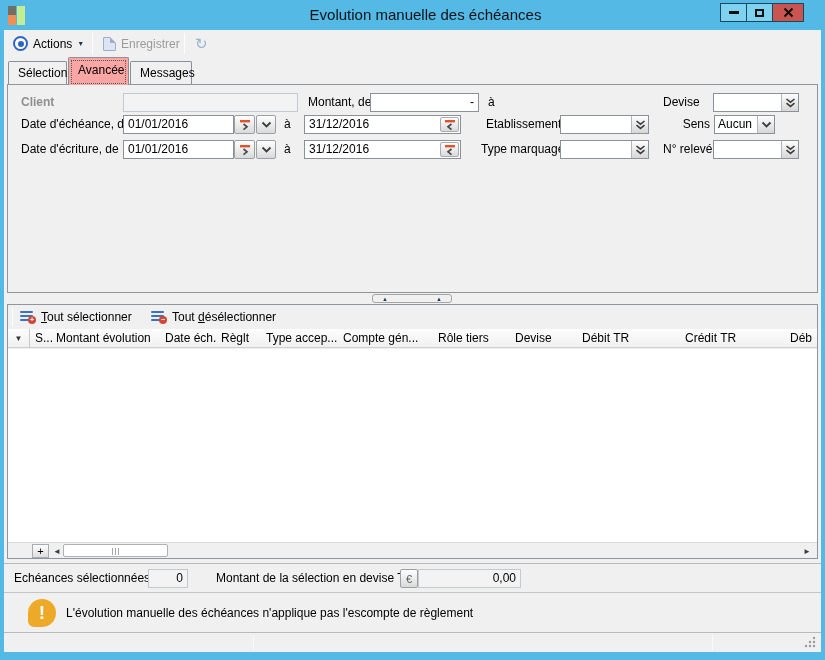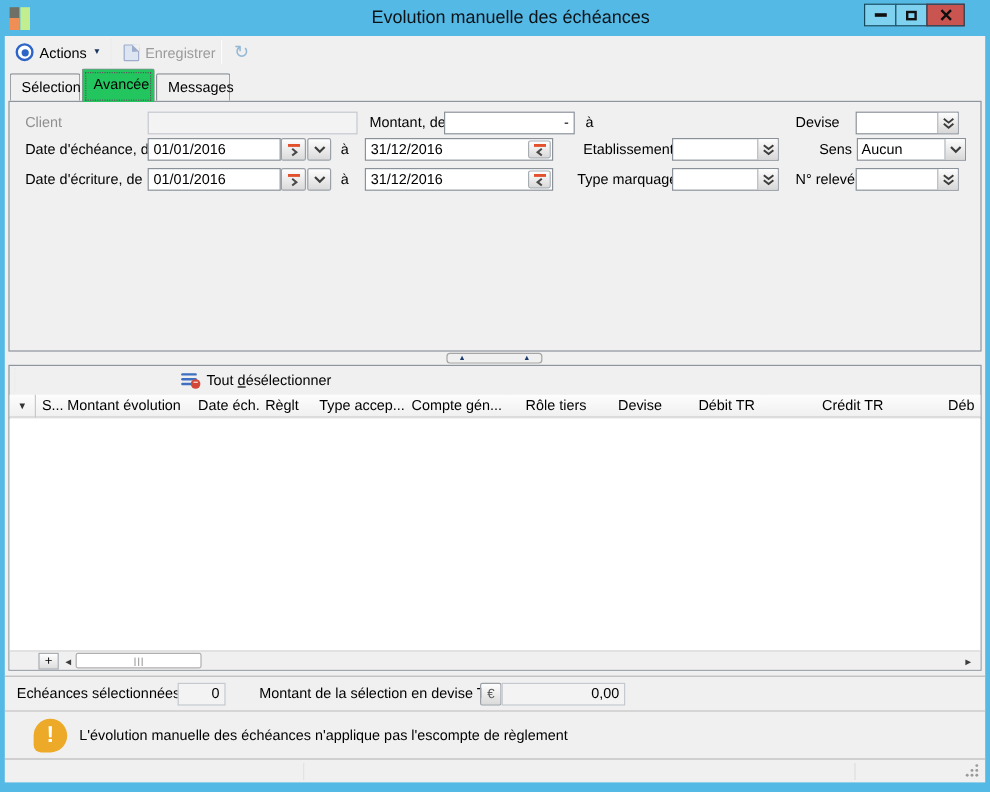--- a/index.html
+++ b/index.html
@@ -31,27 +31,27 @@
   .bullseye i { width:6px; height:6px; border-radius:50%; background:#2d64c8; }
   .caret { font-size:7px; color:#17355c; line-height:1; }
   .tsep { position:absolute; top:3px; width:1px; height:21px; background:#c6c6c6; border-right:1px solid #fdfdfd; }
   .save-ico { position:relative; width:13px; height:14px; background:#dde5f3; border:1px solid #9dadcb; border-radius:1px; }
   .save-ico:after { content:""; position:absolute; right:-1px; top:-1px; border:3px solid #f0f0f0; border-left-color:#9dadcb; border-bottom-color:#9dadcb; }
   .dis-txt { color:#9b9b9b; }
   .refresh { font-size:15px; color:#94b8d4; line-height:1; }
 
   
   .tab { position:absolute; height:23px; top:31px; border:1px solid #898f94; border-bottom:none; border-radius:2px 2px 0 0; background:#f0f0f0; text-align:center; line-height:22px; padding:0 9px; }
-  .tab.active { top:27px; height:28px; z-index:5; background:#22c55e; line-height:24px; }
+  .tab.active { top:27px; height:28px; z-index:5; background:#fca5a5; line-height:24px; }
   .tab.active .focus { position:absolute; left:3px; right:3px; top:3px; bottom:2px; outline:1px dotted #5a5a5a; }
 
   
   .form-panel { position:absolute; left:3px; top:54px; width:811px; height:209px; border:1px solid #8e959e; background:#f0f0f0; }
   .lbl { position:absolute; height:19px; line-height:19px; white-space:nowrap; }
-  .lbl.dis { color:#8f8f8f; }
+  .lbl.dis { color:#8f8f8f;font-weight:bold; }
   .tb { position:absolute; height:19px; background:#fff; border:1px solid #8a9199; padding:0 4px; line-height:17px; white-space:nowrap; overflow:hidden; }
   .tb.dis { background:#f3f3f3; border-color:#c3c9cf; }
   .tb.right { text-align:right; }
   .combo { position:absolute; height:19px; background:#fff; border:1px solid #8a9199; display:flex; }
   .combo .val { flex:1; line-height:17px; padding:0 3px; overflow:hidden; white-space:nowrap; }
   .combo .cbtn { width:17px; border-left:1px solid #b0b5ba; background:linear-gradient(#fdfdfd,#d7d7d7); display:flex; align-items:center; justify-content:center; }
   .sqbtn { position:absolute; width:21px; height:19px; border:1px solid #9aa0a6; background:linear-gradient(#fefefe,#dadada); border-radius:2px; display:flex; align-items:center; justify-content:center; }
   .inbtn { position:absolute; right:1px; top:1px; width:19px; height:15px; border:1px solid #a8adb2; background:linear-gradient(#fefefe,#dadada); border-radius:2px; display:flex; align-items:center; justify-content:center; }
 
   
@@ -186,21 +186,21 @@
       <div class="combo" style="left:552px;top:30px;width:89px;">
         <span class="val"></span>
         <span class="cbtn">
             <svg width="11" height="10" viewBox="0 0 11 10">
               <path d="M1.5 1l4 3.2L9.5 1" stroke="#3c3c3c" stroke-width="1.6" fill="none"></path>
               <path d="M1.5 5.2l4 3.2 4-3.2" stroke="#3c3c3c" stroke-width="1.6" fill="none"></path>
             </svg>
           </span>
       </div>
       <div class="lbl" style="left:655px;top:30px;width:47px;text-align:right;">Sens</div>
-      <div class="combo" style="left:706px;top:30px;width:91px;">
+      <div class="combo" style="left:706px;top:30px;width:61px;">
         <span class="val">Aucun</span>
         <span class="cbtn">
             <svg width="11" height="8" viewBox="0 0 11 8">
               <path d="M1.5 1.5l4 4 4-4" stroke="#3c3c3c" stroke-width="1.8" fill="none"></path>
             </svg>
           </span>
       </div>
 
       <div class="lbl" style="left:13px;top:55px;">Date d'écriture, de</div>
       <div class="tb" style="left:115px;top:55px;width:111px;">01/01/2016</div>
@@ -250,20 +250,29 @@
     <div class="splitter">
       <div class="split-handle">
         <span>▲</span>
         <span>▲</span>
       </div>
     </div>
 
     <div class="grid">
       <div class="gtoolbar">
         <div class="tsep" style="left:4px;top:2px;height:19px;"></div>
+        <div class="gtb-btn" style="left:9px;">
+          <span class="list-icon">
+              <b></b>
+              <b></b>
+              <b></b>
+              <span class="badge">+</span>
+            </span>
+          <span><span></span><span class="u">T</span><span>out sélectionner</span></span>
+        </div>
         <div class="gtb-btn" style="left:140px;">
           <span class="list-icon">
               <b></b>
               <b></b>
               <b></b>
               <span class="badge">−</span>
             </span>
           <span><span>Tout </span><span class="u">d</span><span>ésélectionner</span></span>
         </div>
       </div>

